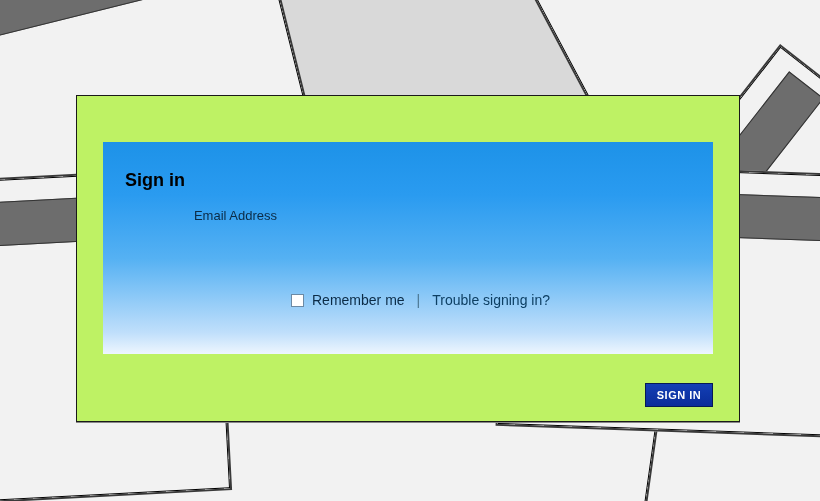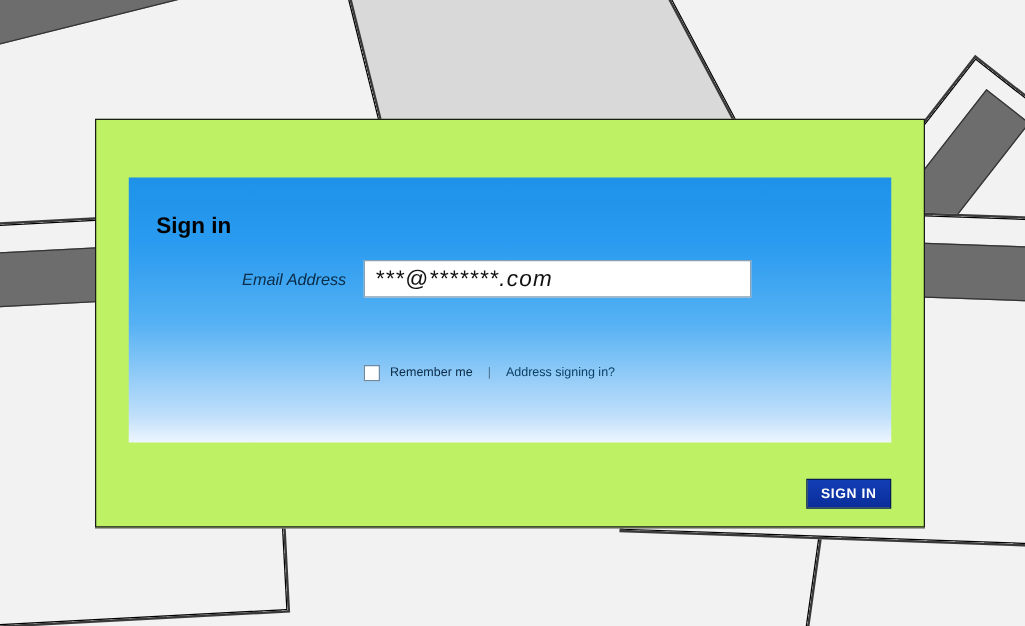--- a/index.html
+++ b/index.html
@@ -32,41 +32,41 @@
     left:26px;top:46px;right:26px;
     height:212px;
     background:linear-gradient(to bottom,#1d92e8 0%,#2a9bf0 25%,#55b1f3 55%,#c0dffb 90%,#eef6fe 100%);
   }
   .title{
     position:absolute;left:22px;top:28px;
     font-size:18px;font-weight:bold;color:#000;
   }
   .row{
     position:absolute;left:0;right:0;
-    display:flex;align-items:center;font-style:italic;
+    display:flex;align-items:center;
   }
   .row.email{top:66px;}
   .row.pass{top:108px;}
   .lbl{
     width:188px;text-align:right;
     font-size:13px;color:#0b2b46;
     padding-right:14px;box-sizing:border-box;
   }
   .field{
     width:310px;height:30px;
     background:#fff;border:1px solid #8aa0b3;
     font-size:18px;font-family:Arial,sans-serif;
     color:#111;letter-spacing:1px;
     display:flex;align-items:center;padding:0 8px;box-sizing:border-box;
     cursor:text;
   }
   .aux-row{
     position:absolute;left:188px;top:150px;
     display:flex;align-items:center;gap:8px;
-    font-size:10px;color:#0b2b46;
+    font-size:14px;color:#0b2b46;
   }
   .chk{
     width:11px;height:11px;background:#fff;border:1px solid #6c8aa5;cursor:pointer;
   }
   .sep{color:#4a748f;margin:0 4px;}
   .trouble{color:#0d3f63;cursor:pointer;}
   .signin-btn{
     position:absolute;right:26px;bottom:14px;
     width:66px;height:22px;
     background:linear-gradient(to bottom,#133fb5,#0a2d9a);
@@ -99,26 +99,25 @@
   <div class="bar"></div>
 
 </div>
 
 <div class="modal">
   <div class="panel">
     <div class="title">Sign in</div>
 
     <div class="row email">
       <div class="lbl">Email Address</div>
-      <div class="field">***@*******.com</div>
     </div>
 
 
     <div class="aux-row">
       <div class="chk"></div>
       <span>Remember me</span>
       <span class="sep">|</span>
-      <span class="trouble">Address signing in?</span>
+      <span class="trouble">Trouble signing in?</span>
     </div>
   </div>
 
   <div class="signin-btn">SIGN IN</div>
 </div>
 
 </body></html>

